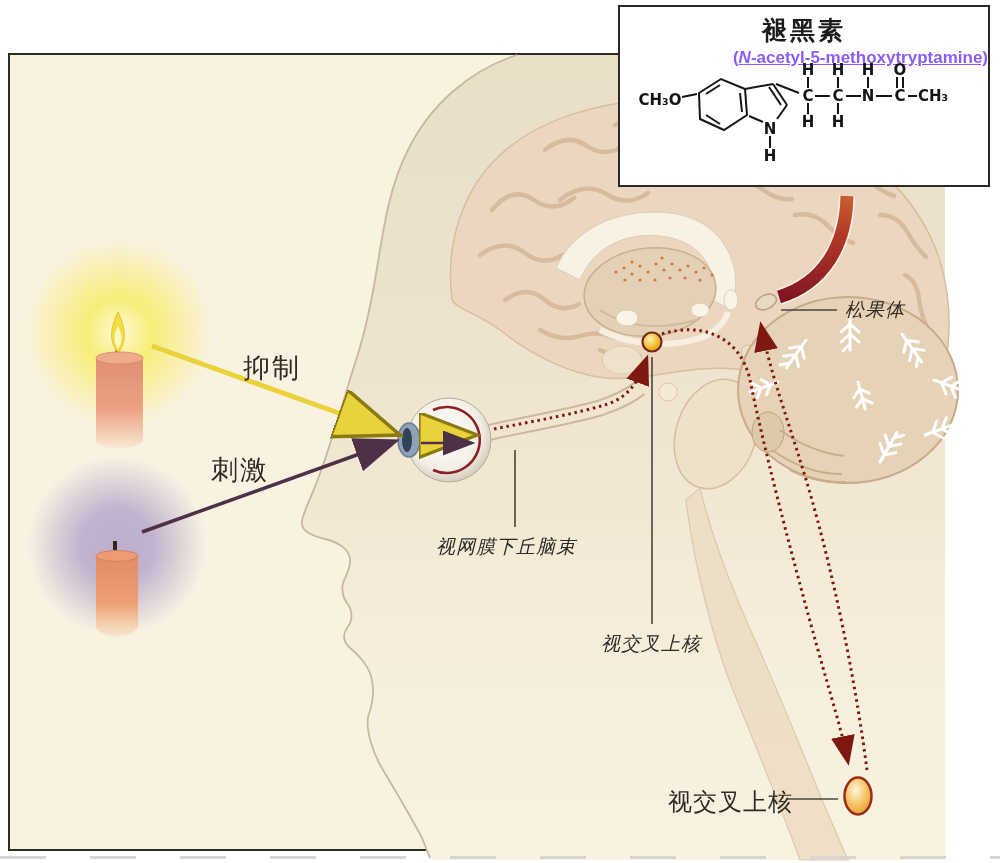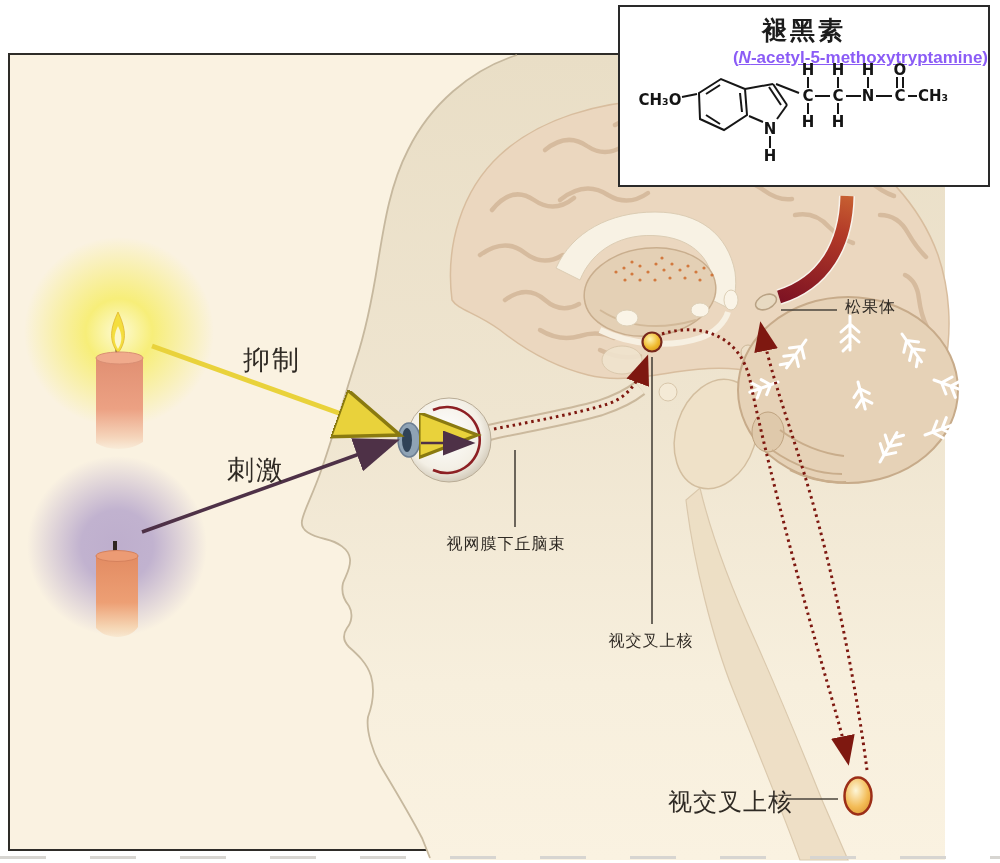--- a/index.html
+++ b/index.html
@@ -6,21 +6,21 @@
   #stage{position:relative;width:1000px;height:863px;background:#ffffff;overflow:hidden;
          font-family:"Liberation Sans","DejaVu Sans",sans-serif;}
   
   #frame{position:absolute;left:8px;top:53px;width:917px;height:794px;
          background:#faf2e1;border:2px solid #2e2c28;}
   #art{position:absolute;left:0;top:0;width:1000px;height:863px;}
   
   .lbl{position:absolute;color:#2f2a24;white-space:nowrap;}
   .lbl.center{transform:translateX(-50%);}
   #lbl-inhibit,#lbl-stimulate{font-size:27px;letter-spacing:2px;}
-  #lbl-tract,#lbl-scn,#lbl-pineal{font-size:16px;letter-spacing:1px;}
+  #lbl-tract,#lbl-scn,#lbl-pineal{font-size:19px;letter-spacing:1px;font-style:italic;}
   #lbl-ganglion{font-size:24px;letter-spacing:1px;}
   
   #melatonin-box{position:absolute;left:618px;top:5px;width:368px;height:178px;
                  background:#ffffff;border:2px solid #2a2a2a;}
   #mel-title{margin-top:7px;text-align:center;font-size:25px;font-weight:bold;color:#1c1c1c;letter-spacing:3px;}
   #mel-sub{text-align:right;font-size:17px;color:#8b5cf6;margin-top:1px;font-weight:bold;text-decoration:underline;}
   #mel-sub .it{font-style:italic;}
   #structure{position:absolute;left:0;top:0;width:368px;height:178px;}
   .bond{stroke:#161616;stroke-width:2;fill:none;}
   .atom{font:bold 15px "DejaVu Sans",sans-serif;fill:#141414;text-anchor:middle;dominant-baseline:middle;}
@@ -267,22 +267,22 @@
     <ellipse cx="858" cy="796" rx="13.5" ry="18.5" fill="url(#gangGrad)" stroke="#9c2e17" stroke-width="2.5"></ellipse>
 
     <g stroke="#4a443c" stroke-width="1.6">
       <line x1="515" y1="450" x2="515" y2="527"></line>
       <line x1="652" y1="357" x2="652" y2="624"></line>
       <line x1="781" y1="310" x2="837" y2="310"></line>
       <line x1="788" y1="799" x2="838" y2="799"></line>
     </g>
   </svg>
 
-  <div class="lbl center" id="lbl-inhibit" style="left:272px;top:342px">抑制</div>
-  <div class="lbl center" id="lbl-stimulate" style="left:256px;top:452px">刺激</div>
+  <div class="lbl center" id="lbl-inhibit" style="left:272px;top:350px">抑制</div>
+  <div class="lbl center" id="lbl-stimulate" style="left:240px;top:452px">刺激</div>
   <div class="lbl center" id="lbl-scn" style="left:651px;top:631px">视交叉上核</div>
   <div class="lbl center" id="lbl-tract" style="left:506px;top:534px">视网膜下丘脑束</div>
   <div class="lbl" id="lbl-pineal" style="left:845px;top:297px">松果体</div>
   <div class="lbl" id="lbl-ganglion" style="left:668px;top:786px">视交叉上核</div>
 
   <div id="melatonin-box">
     <div id="mel-title">褪黑素</div>
     <div id="mel-sub"><span>(</span><span class="it">N</span><span>-acetyl-5-methoxytryptamine)</span></div>
     <svg id="structure" viewBox="0 0 368 178">
 

